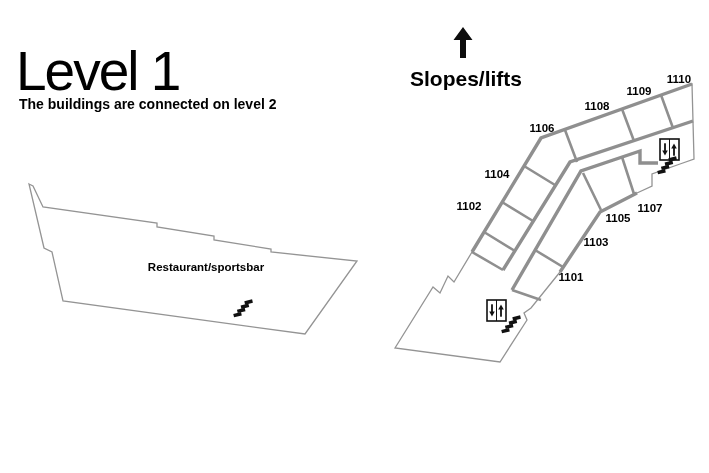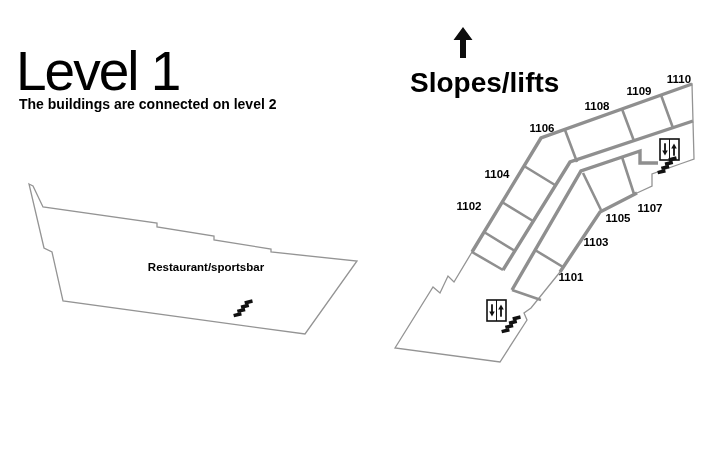--- a/index.html
+++ b/index.html
@@ -9,21 +9,21 @@
   }
   .title{
     position:absolute;left:16px;top:44px;font-size:55px;font-weight:500;
     letter-spacing:-2px;line-height:1;color:#000;white-space:nowrap;
   }
   .subtitle{
     position:absolute;left:19px;top:96px;font-size:14px;font-weight:600;
     letter-spacing:0px;color:#000;white-space:nowrap;
   }
   .slopes-label{
-    position:absolute;left:410px;top:67px;font-size:28px;font-weight:600;
+    position:absolute;left:410px;top:67px;font-size:21px;font-weight:600;
     color:#000;white-space:nowrap;
   }
   .arrow-up{position:absolute;left:452px;top:27px;}
   svg.map{position:absolute;left:0;top:0;}
   .wall-thin{fill:#ffffff;stroke:#949494;stroke-width:1.3;stroke-linejoin:miter;}
   .wall-thick{fill:none;stroke:#8f8f8f;stroke-width:3.4;stroke-linecap:butt;}
   .wall-div{fill:none;stroke:#8f8f8f;stroke-width:2.6;stroke-linecap:butt;}
   .room-label{font:600 11.5px "Liberation Sans",sans-serif;fill:#000;text-anchor:middle;}
   .area-label{font:600 11.5px "Liberation Sans",sans-serif;fill:#000;text-anchor:middle;}
 </style>

